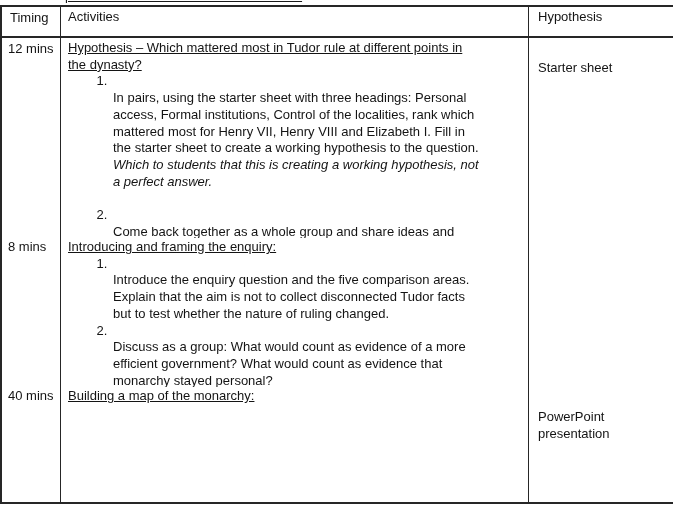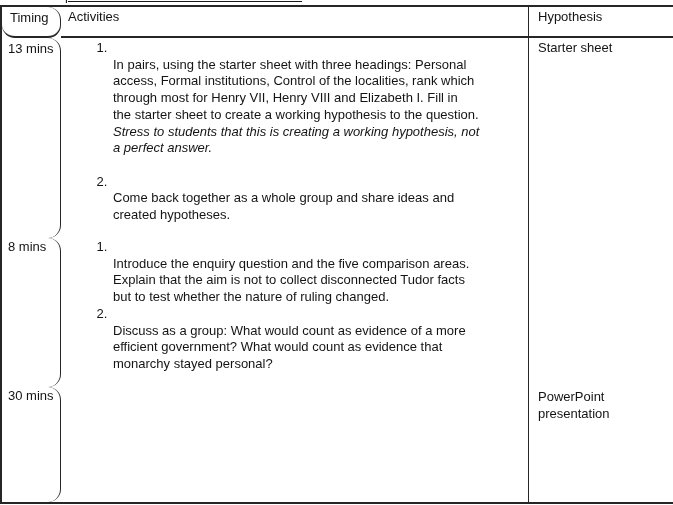--- a/index.html
+++ b/index.html
@@ -29,104 +29,108 @@
     border-bottom:2px solid #262626;
     border-left:2px solid #262626;
     display:grid;
     grid-template-columns:59px 468px 1fr;
     grid-template-rows:31px 200px 149px auto;
   }
   .cell { box-sizing:border-box; overflow:hidden; }
   .v1 { border-right:1.5px solid #262626; }   
   .v2 { border-right:1.5px solid #262626; }   
   .hdr { border-bottom:2px solid #262626; padding-top:2px; }
-  .timing-cell  { padding:3px 2px 0 6px;border-radius:13px; }
+  .timing-cell  { padding:3px 2px 0 6px; }
   .activities-cell { padding:2px 8px 16px 7px; }
   .resources-cell  { padding:2px 4px 0 9px; }
   .hdr.timing-cell { padding-left:8px; }
   .heading {
     text-decoration:underline;
     white-space:pre-line;
   }
   ol.steps {
     margin:0;
     padding:0 0 0 43px;
   }
   ol.steps li {
     padding-left:2px;
     white-space:pre-line;
   }
   .note {
     display:block;
     font-style:italic;
     white-space:pre-line;
   }
-  .res-item { white-space:pre-line; }
+  .res-item { white-space:pre-line;margin-top:20px; }
   .res-offset-1 { }
   .res-offset-3 { margin-top:17px; }
 </style>
 </head>
 <body>
 
 <div class="sheet">
 
   <div class="clipped-line">personal access between 1485 and 1603</div>
 
   <div class="lesson-table">
 
     <div class="cell hdr timing-cell v1">Timing</div>
     <div class="cell hdr activities-cell v2">Activities</div>
     <div class="cell hdr resources-cell">Hypothesis</div>
 
     <div class="cell timing-cell v1">
-      <span>13 mins</span>
+      <span>12 mins</span>
     </div>
     <div class="cell activities-cell v2">
+      <div class="heading">Hypothesis – Which mattered most in Tudor rule at different points in
+the dynasty?</div>
       <ol class="steps">
         <li>
           <span>In pairs, using the starter sheet with three headings: Personal
 access, Formal institutions, Control of the localities, rank which
-through most for Henry VII, Henry VIII and Elizabeth I. Fill in
+mattered most for Henry VII, Henry VIII and Elizabeth I. Fill in
 the starter sheet to create a working hypothesis to the question.</span>
-          <em class="note">Stress to students that this is creating a working hypothesis, not
+          <em class="note">Which to students that this is creating a working hypothesis, not
 a perfect answer.</em>
         </li>
         <li>
           <span>Come back together as a whole group and share ideas and
 created hypotheses.</span>
         </li>
       </ol>
     </div>
     <div class="cell resources-cell">
       <div class="res-item res-offset-1">Starter sheet</div>
     </div>
 
     <div class="cell timing-cell v1" style="padding-top:1px">
       <span>8 mins</span>
     </div>
     <div class="cell activities-cell v2" style="padding-top:1px">
+      <div class="heading">Introducing and framing the enquiry:</div>
       <ol class="steps">
         <li>
           <span>Introduce the enquiry question and the five comparison areas.
 Explain that the aim is not to collect disconnected Tudor facts
 but to test whether the nature of ruling changed.</span>
         </li>
         <li>
           <span>Discuss as a group: What would count as evidence of a more
 efficient government? What would count as evidence that
 monarchy stayed personal?</span>
         </li>
       </ol>
     </div>
     <div class="cell resources-cell"></div>
 
     <div class="cell timing-cell v1" style="padding-top:1px">
-      <span>30 mins</span>
+      <span>40 mins</span>
     </div>
     <div class="cell activities-cell v2" style="padding-top:1px">
+      <div class="heading">Building a map of the monarchy:</div>
     </div>
     <div class="cell resources-cell">
       <div class="res-item">PowerPoint
 presentation</div>
     </div>
 
   </div>
 </div>
 
 </body></html>

